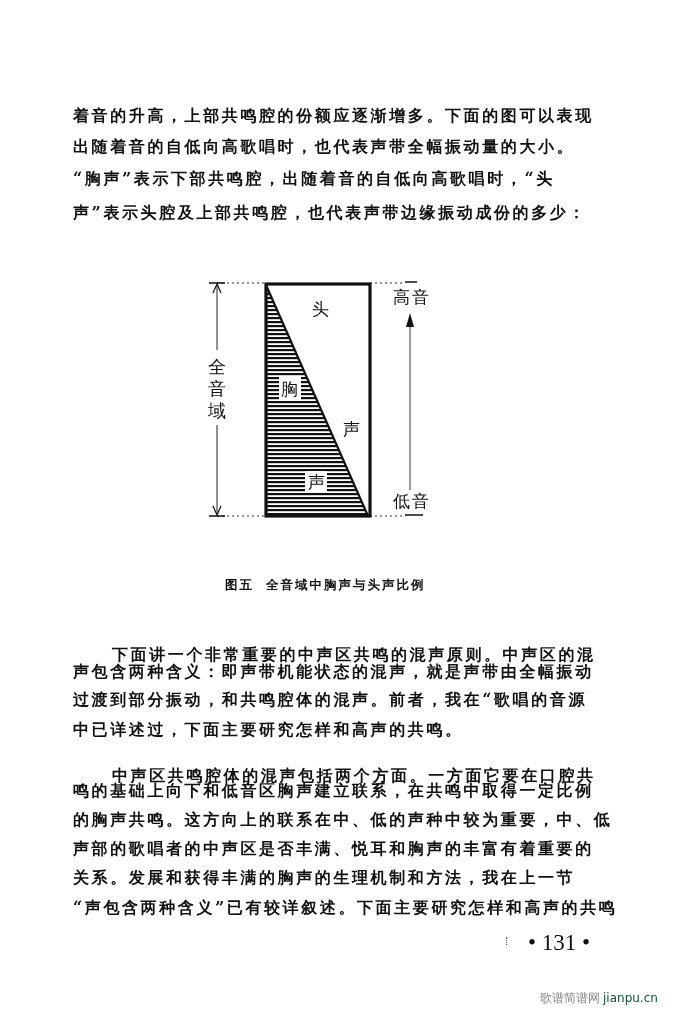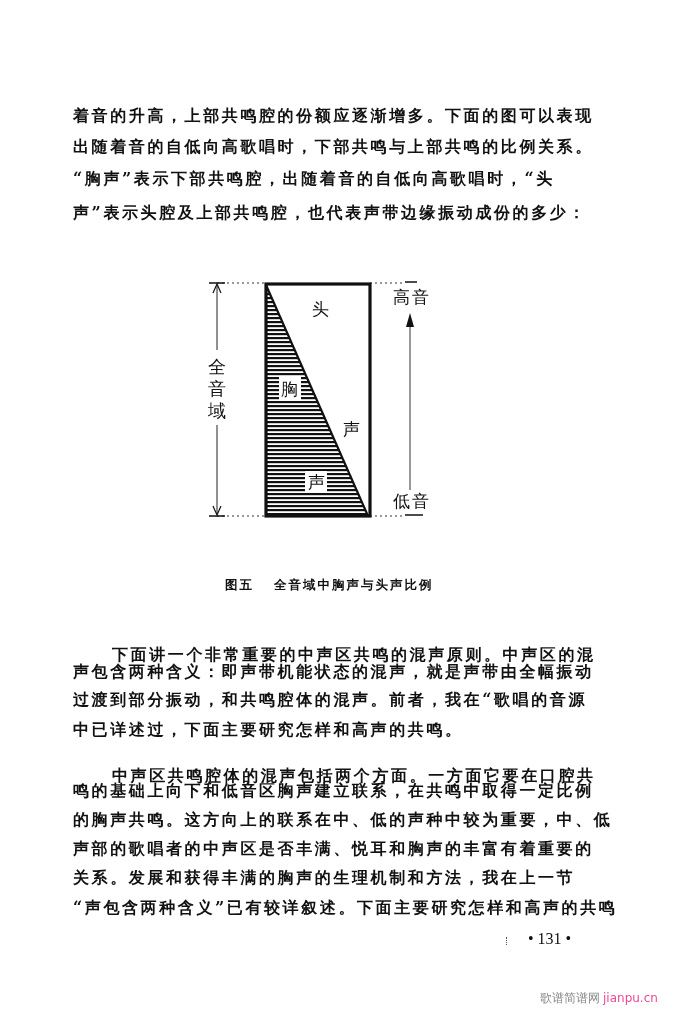--- a/index.html
+++ b/index.html
@@ -24,45 +24,45 @@
     .line.indent { left: 112px; margin-top: 15px; }
     #figure { position: absolute; left: 195px; top: 265px; width: 260px; height: 270px; }
     .caption {
       position: absolute;
       left: 225px; top: 577px;
       font-size: 12.5px;
       font-weight: bold;
       letter-spacing: 2px;
       white-space: nowrap;
     }
-    .caption .num { margin-right: 20px; }
+    .caption .num { margin-right: 12px; }
     .page-number {
       position: absolute;
       left: 528px; top: 930px;
-      font-size: 16px;
+      font-size: 23px;
       font-family: "Liberation Serif", serif;
       white-space: nowrap;
     }
     .watermark {
       position: absolute;
       left: 540px; top: 990px;
       font-size: 12px;
       font-family: "DejaVu Sans", sans-serif;
       color: #888888;
       white-space: nowrap;
     }
-    .watermark .domain { color: #ec4899; margin-left: 3px; }
+    .watermark .domain { color: #14532d; margin-left: 3px; }
     .dot-mark { position: absolute; left: 506px; top: 937px; width: 2px; height: 8px; border-left: 1px dotted #555; }
   </style>
 </head>
 <body>
 
 <div>
   <div class="line" style="top:104px">着音的升高，上部共鸣腔的份额应逐渐增多。下面的图可以表现</div>
-  <div class="line" style="top:135px">出随着音的自低向高歌唱时，下部共鸣与上部共鸣的比例关系。</div>
+  <div class="line" style="top:135px">出随着音的自低向高歌唱时，也代表声带全幅振动量的大小。</div>
   <div class="line" style="top:167px">“胸声”表示下部共鸣腔，出随着音的自低向高歌唱时，“头</div>
   <div class="line" style="top:201px">声”表示头腔及上部共鸣腔，也代表声带边缘振动成份的多少：</div>
 </div>
 
 <div id="figure">
   <svg width="260" height="270" viewBox="0 0 260 270" xmlns="http://www.w3.org/2000/svg">
     <defs>
       <pattern id="hatch" width="6" height="4" patternUnits="userSpaceOnUse">
         <rect width="6" height="4" fill="#ffffff"></rect>
         <rect y="0" width="6" height="2.2" fill="#111111"></rect>

